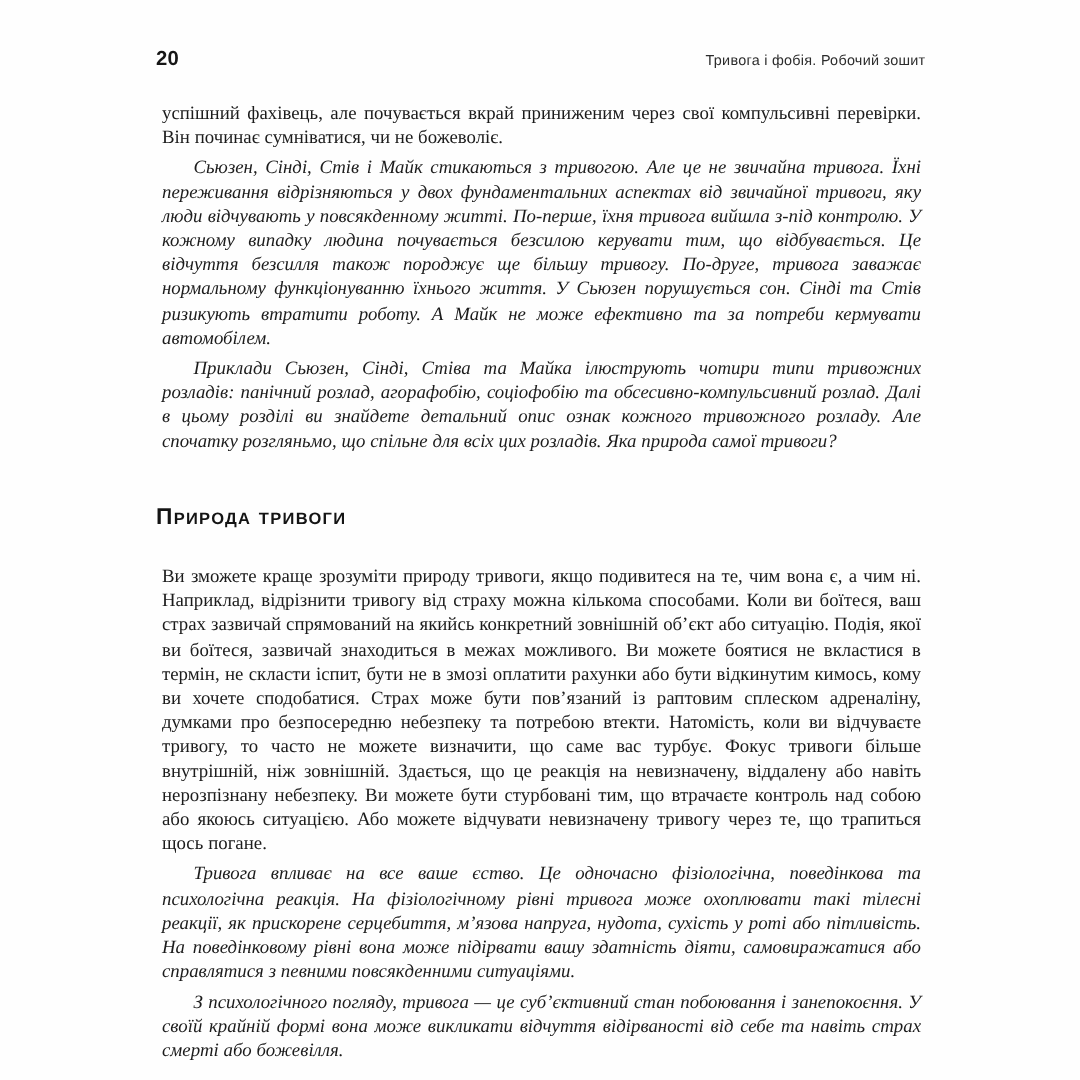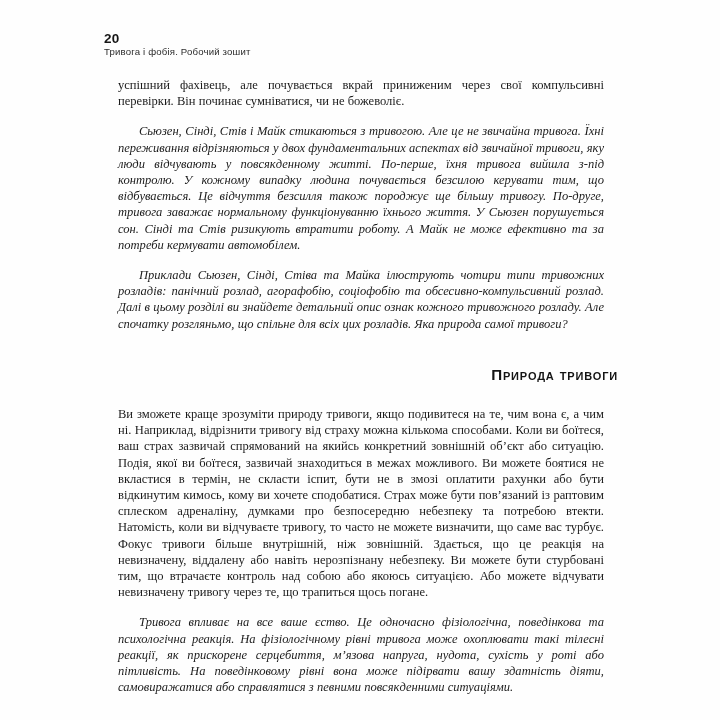--- a/index.html
+++ b/index.html
@@ -29,21 +29,20 @@
   .running-head {
     position: absolute;
     top: 31px;
     left: 104px;
     width: 513px;
     height: 18px;
     display: flex;
     align-items: baseline;
     justify-content: space-between;
     font-family: "Liberation Sans", "DejaVu Sans", sans-serif;
-    flex-direction: column;
   }
   .folio {
     font-size: 13.5px;
     font-weight: 700;
     color: #161616;
     letter-spacing: 0.2px;
   }
   .head-title {
     font-size: 9.6px;
     font-weight: 400;
@@ -55,21 +54,21 @@
 
   
   .textblock {
     position: absolute;
     top: 63px;
     left: 104px;
     width: 514px;
   }
 
   p.body {
-    margin: 14px;
+    margin: 4px;
     font-size: 12.55px;
     line-height: 16.2px;
     text-align: justify;
     text-justify: inter-word;
     text-indent: 0;
     hyphens: manual;
     word-spacing: 0.1px;
   }
   p.body.indent {
     text-indent: 21px;
@@ -90,21 +89,20 @@
     text-transform: lowercase;
     letter-spacing: 0.85px;
     color: #141414;
     line-height: 1;
   }
   h2.section-title::first-letter { text-transform: uppercase; }
 
   .heading-wrap {
     margin-top: 35px;
     margin-bottom: 24px;
-    text-align: right;
   }
 </style>
 </head>
 <body>
 
 <div class="page">
 
   <div class="running-head">
     <span class="folio">20</span>
     <span class="head-title">Тривога і фобія. Робочий зошит</span>
@@ -119,15 +117,16 @@
     <p class="body indent">Приклади Сьюзен, Сінді, Стіва та Майка ілюструють чотири типи тривожних розладів: панічний розлад, агорафобію, соціофобію та обсесивно-компульсивний розлад. Далі в цьому розділі ви знайдете детальний опис ознак кожного тривожного розладу. Але спочатку розгляньмо, що спільне для всіх цих розладів. Яка природа самої тривоги?</p>
 
     <div class="heading-wrap">
       <h2 class="section-title">ПРИРОДА ТРИВОГИ</h2>
     </div>
 
     <p class="body">Ви зможете краще зрозуміти природу тривоги, якщо подивитеся на те, чим вона є, а чим ні. Наприклад, відрізнити тривогу від страху можна кількома способами. Коли ви боїтеся, ваш страх зазвичай спрямований на якийсь конкретний зовнішній об’єкт або ситуацію. Подія, якої ви боїтеся, зазвичай знаходиться в межах можливого. Ви можете боятися не вкластися в термін, не скласти іспит, бути не в змозі оплатити рахунки або бути відкинутим кимось, кому ви хочете сподобатися. Страх може бути пов’язаний із раптовим сплеском адреналіну, думками про безпосередню небезпеку та потребою втекти. Натомість, коли ви відчуваєте тривогу, то часто не можете визначити, що саме вас турбує. Фокус тривоги більше внутрішній, ніж зовнішній. Здається, що це реакція на невизначену, віддалену або навіть нерозпізнану небезпеку. Ви можете бути стурбовані тим, що втрачаєте контроль над собою або якоюсь ситуацією. Або можете відчувати невизначену тривогу через те, що трапиться щось погане.</p>
 
     <p class="body indent">Тривога впливає на все ваше єство. Це одночасно фізіологічна, поведінкова та психологічна реакція. На фізіологічному рівні тривога може охоплювати такі тілесні реакції, як прискорене серцебиття, м’язова напруга, нудота, сухість у роті або пітливість. На поведінковому рівні вона може підірвати вашу здатність діяти, самовиражатися або справлятися з певними повсякденними ситуаціями.</p>
 
+    <p class="body indent">З психологічного погляду, тривога — це суб’єктивний стан побоювання і занепокоєння. У своїй крайній формі вона може викликати відчуття відірваності від себе та навіть страх смерті або божевілля.</p>
 
   </div>
 </div>
 
 </body></html>

